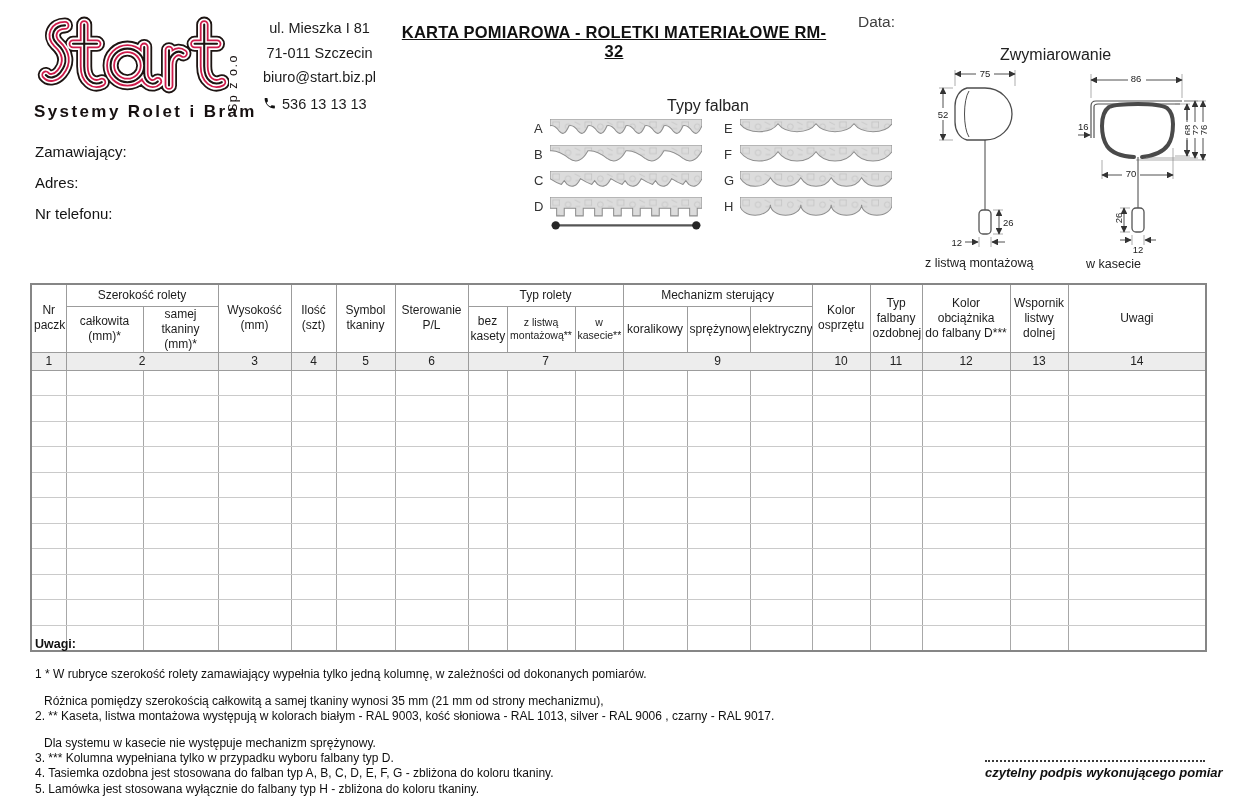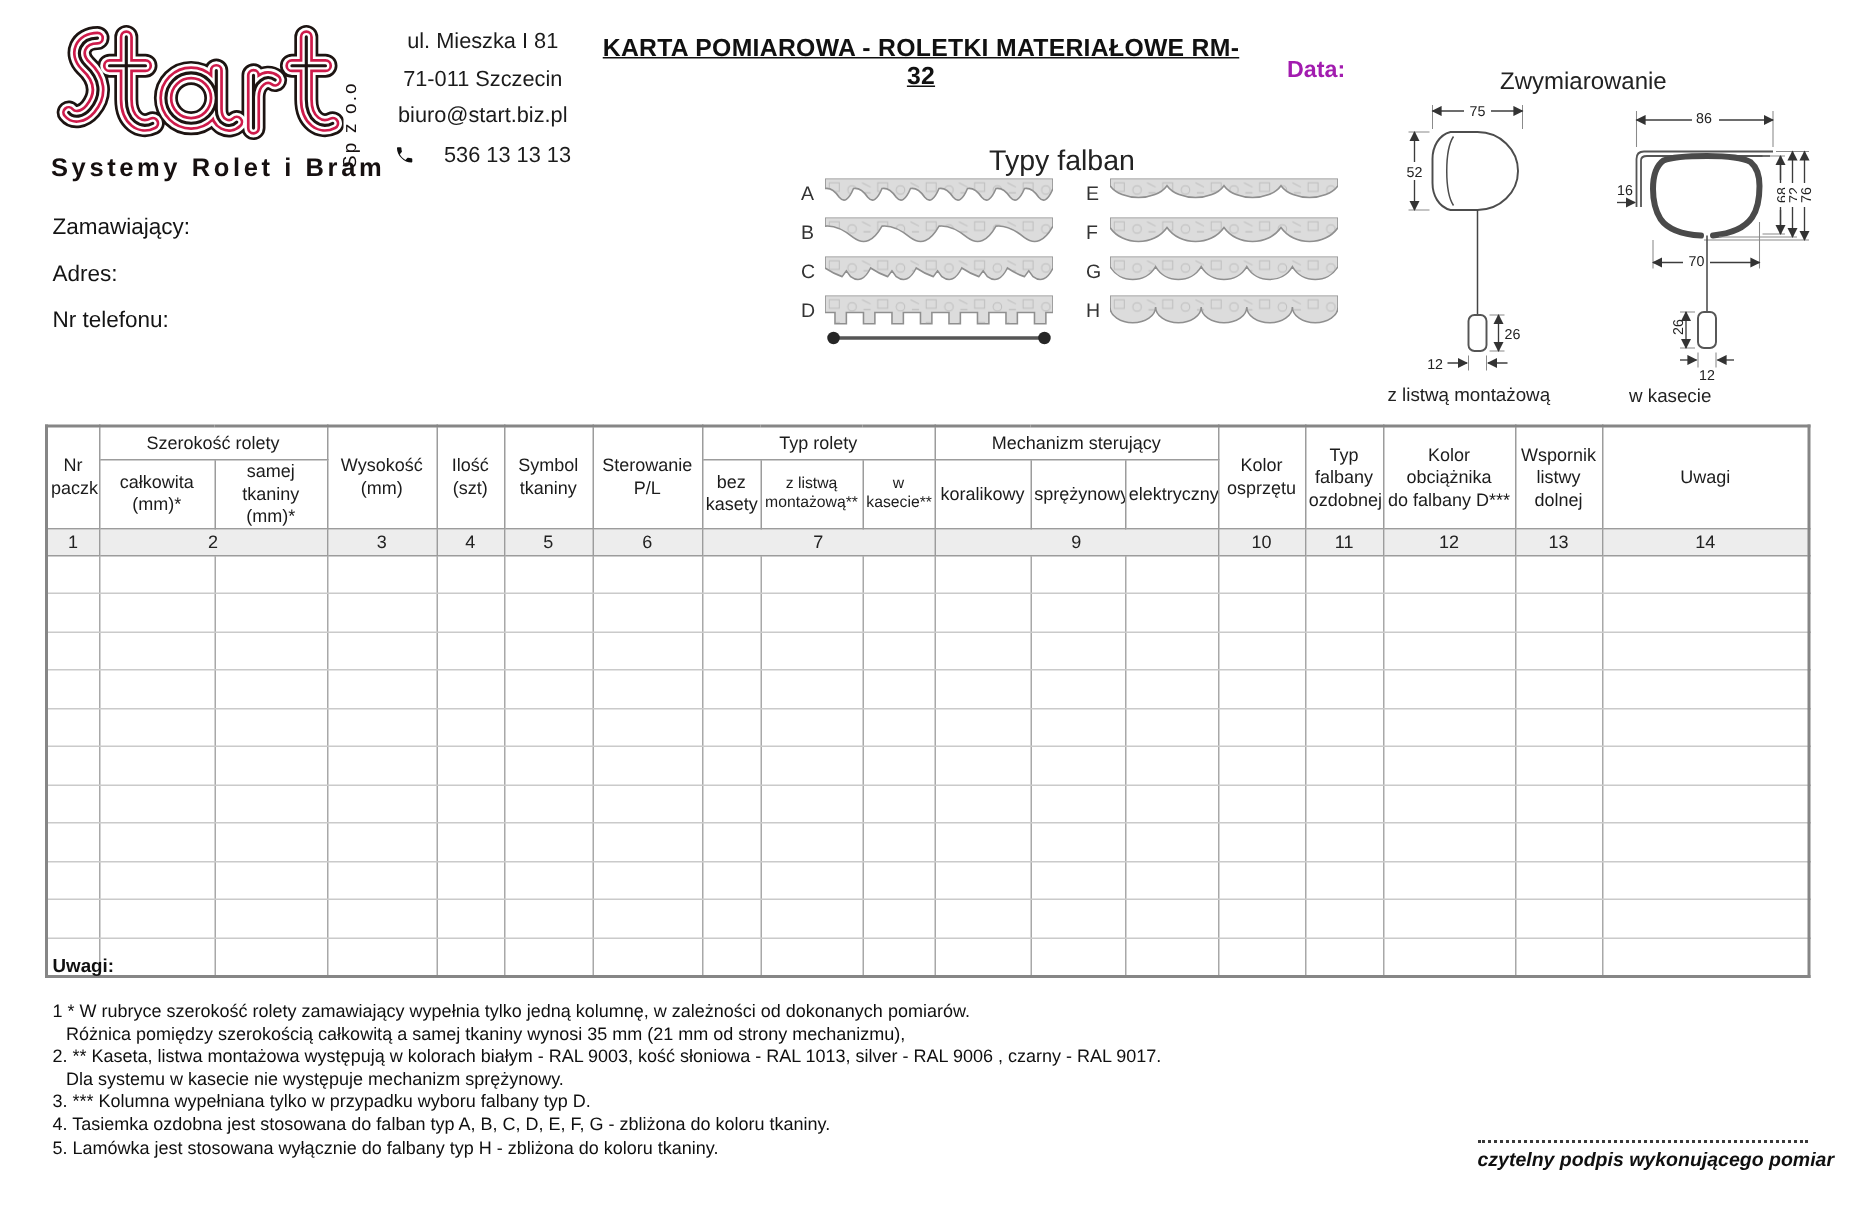--- a/index.html
+++ b/index.html
@@ -9,30 +9,30 @@
 
   
   .logo-svg{position:absolute;left:33px;top:11px;}
   .logo-suffix{position:absolute;left:226px;top:16px;height:96px;
     writing-mode:vertical-rl;transform:rotate(180deg);font-size:12.5px;letter-spacing:1.5px;
     color:#161010;font-weight:500;}
   .tagline{position:absolute;left:34px;top:102px;width:212px;font-size:17px;font-weight:600;
     letter-spacing:2.4px;color:#161010;white-space:nowrap;}
   .contact{position:absolute;left:263px;top:18px;font-size:14.5px;font-weight:500;color:#1b1b1b;}
   .contact div{height:24.5px;line-height:20px;text-align:center;}
-  .phone-row{display:flex;align-items:center;gap:20px;}
+  .phone-row{display:flex;align-items:center;gap:6px;}
   .doc-title{position:absolute;left:393px;top:23px;width:442px;text-align:center;
     font-size:16.5px;font-weight:700;letter-spacing:.2px;color:#111;text-decoration:underline;}
-  .date-label{position:absolute;left:858px;top:38px;font-size:15.5px;font-weight:700;color:#a21caf;}
+  .date-label{position:absolute;left:858px;top:13px;font-size:15.5px;font-weight:400;color:#404040;}
 
   .cust{position:absolute;left:35px;font-size:15px;font-weight:500;color:#141414;}
 
   
   .falban-title{position:absolute;left:534px;top:97px;width:348px;text-align:center;
-    font-size:19px;color:#222;}
+    font-size:16px;color:#222;}
   .falban-col{position:absolute;display:flex;flex-direction:column;gap:3px;}
   .falban-row{display:flex;align-items:flex-start;gap:4px;}
   .falban-label{width:12px;font-size:13px;color:#333;line-height:20px;}
 
   
   .dim-title{position:absolute;left:1000px;top:46px;width:150px;text-align:left;
     font-size:16px;color:#222;}
   .dim-caption{position:absolute;font-size:12.5px;color:#222;}
   svg text{font-family:"Liberation Sans",sans-serif;font-size:9.5px;fill:#222;}
 
@@ -45,21 +45,21 @@
   .mtable .small{font-size:10.5px;margin-top:44px;}
   .numrow td{background:#ededed;font-size:12px;text-align:center;height:17px;color:#222;
     border-bottom:1.5px solid #9c9c9c;}
   .mtable tbody td{height:24.5px;border-left:1px solid #a8a8a8;border-right:1px solid #a8a8a8;
     border-top:1px solid #cacaca;border-bottom:1px solid #cacaca;background:#fff;}
 
   
   .notes{position:absolute;left:35px;top:637px;font-size:12px;color:#101010;}
   .notes .nh{font-weight:700;margin-bottom:16px;font-size:12.5px;}
   .notes .nl{line-height:15.1px;}
-  .notes .ind{padding-left:9px;}
+  .notes .ind{padding-left:9px;margin-top:12px;}
 
   
   .signature{position:absolute;left:985px;top:760px;width:220px;}
   .sig-line{border-top:2px dotted #3a3a3a;height:0;}
   .sig-caption{margin-top:3px;font-size:13px;font-weight:700;font-style:italic;
     text-align:center;color:#101010;white-space:nowrap;}
 </style>
 </head>
 <body>
 

